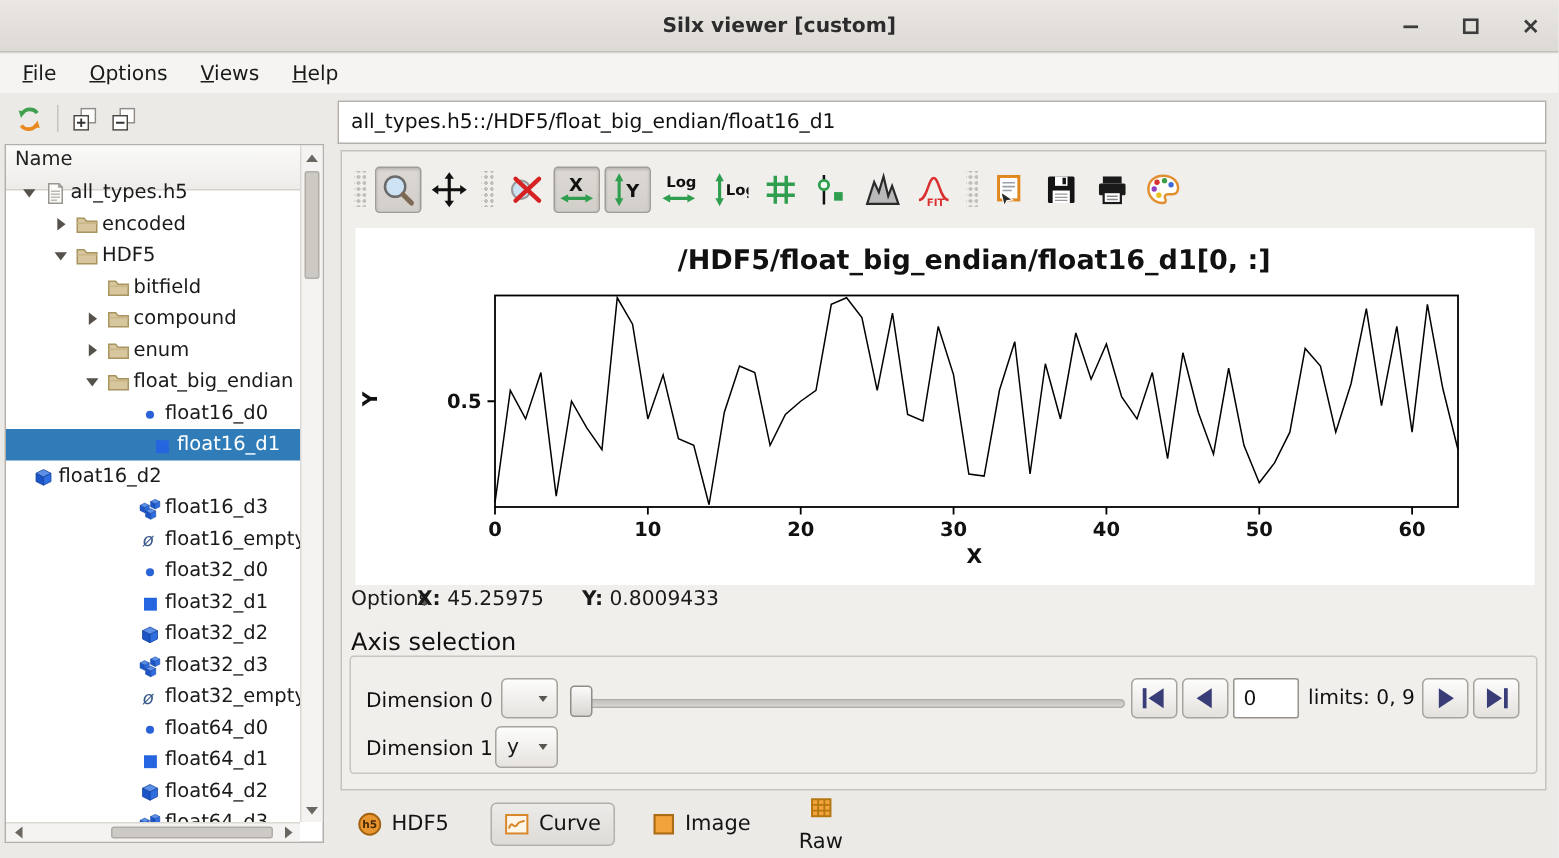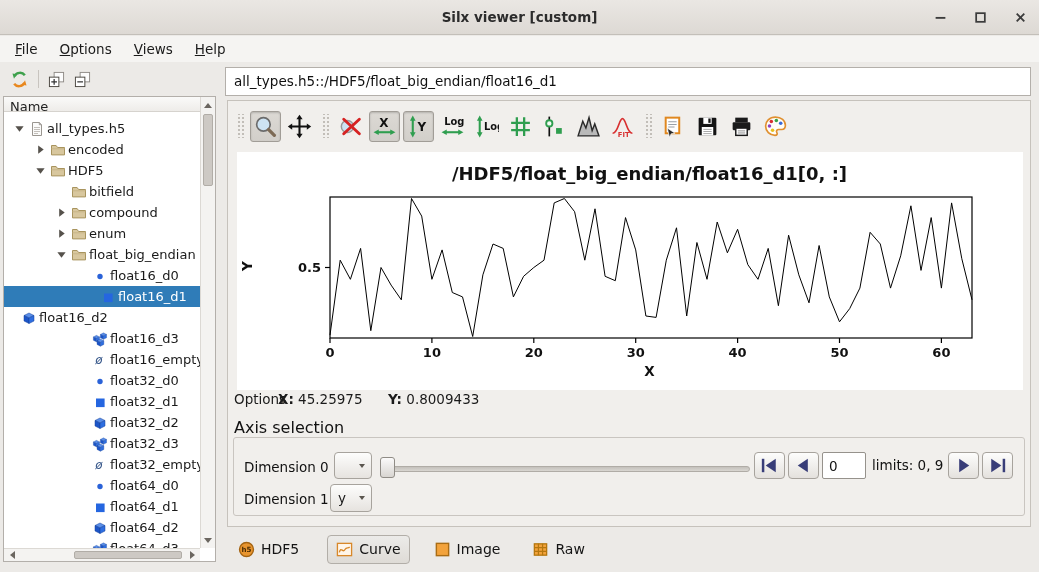--- a/index.html
+++ b/index.html
@@ -26,21 +26,21 @@
   .menu-item { padding:3px 11px; font-size:13.5px; color:#1a1a1a; }
   .menu-item u { text-decoration:underline; }
 
   
   #left-toolbar { position:absolute; left:10px; top:66px; height:26px; display:flex; align-items:center; gap:9px; }
   .lt-sep { width:1px; height:18px; background:#c8c4bf; }
 
   
   #tree-widget { position:absolute; left:3px; top:96px; width:213px; height:466px;
     background:#fff; border:1px solid #b3afaa; }
-  #tree-header { position:absolute; left:0; top:0; right:15px; height:15px;
+  #tree-header { position:absolute; left:0; top:0; right:15px; height:30px;
     background:linear-gradient(#fafaf9,#eeece9); border-bottom:1px solid #d6d3ce;
     padding:2px 0 0 6px; font-size:13px; color:#222; }
   #tree-rows { position:absolute; left:0; top:21px; right:15px; bottom:13px; overflow:hidden; }
   .tree-row { height:21px; display:flex; align-items:center; white-space:nowrap; font-size:13px; }
   .tree-row.selected { background:#2f7cb8; color:#fff; }
   .tr-exp { width:15px; flex:0 0 15px; display:flex; justify-content:center; }
   .tr-icn { width:20px; flex:0 0 20px; display:flex; justify-content:center; }
   
   #tree-vscroll { position:absolute; right:0; top:0; width:15px; bottom:13px;
     background:#f4f3f1; border-left:1px solid #dcd9d4; }
@@ -687,21 +687,21 @@
       <span>Curve</span>
     </div>
     <div class="tab" style="margin-left: 16px;">
       <span class="icn">
         <svg width="17" height="17" viewBox="0 0 18 18" xmlns="http://www.w3.org/2000/svg">
           <rect x="2.5" y="2.5" width="13" height="13" fill="#f3a33c" stroke="#aa6d15" stroke-width="1.5"></rect>
         </svg>
       </span>
       <span>Image</span>
     </div>
-    <div class="tab" style="margin-left: 16px;">
+    <div class="tab" style="margin-left: 16px; flex-direction: column;">
       <span class="icn">
         <svg width="17" height="17" viewBox="0 0 18 18" xmlns="http://www.w3.org/2000/svg">
           <rect x="2.5" y="3" width="13" height="12" fill="#f3a33c" stroke="#b5770f" stroke-width="1.4"></rect>
           <path d="M2.5 7 h13 M2.5 11 h13 M6.8 3 v12 M11.2 3 v12" stroke="#b5770f" stroke-width="1.3"></path>
         </svg>
       </span>
       <span>Raw</span>
     </div>
   </div>
 

